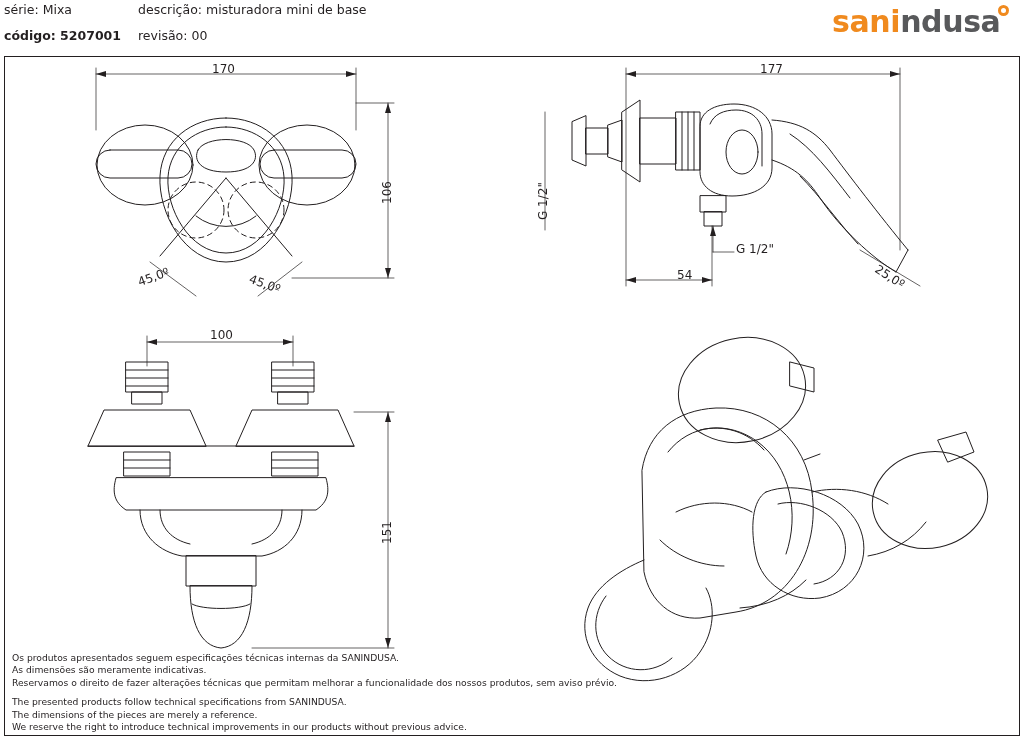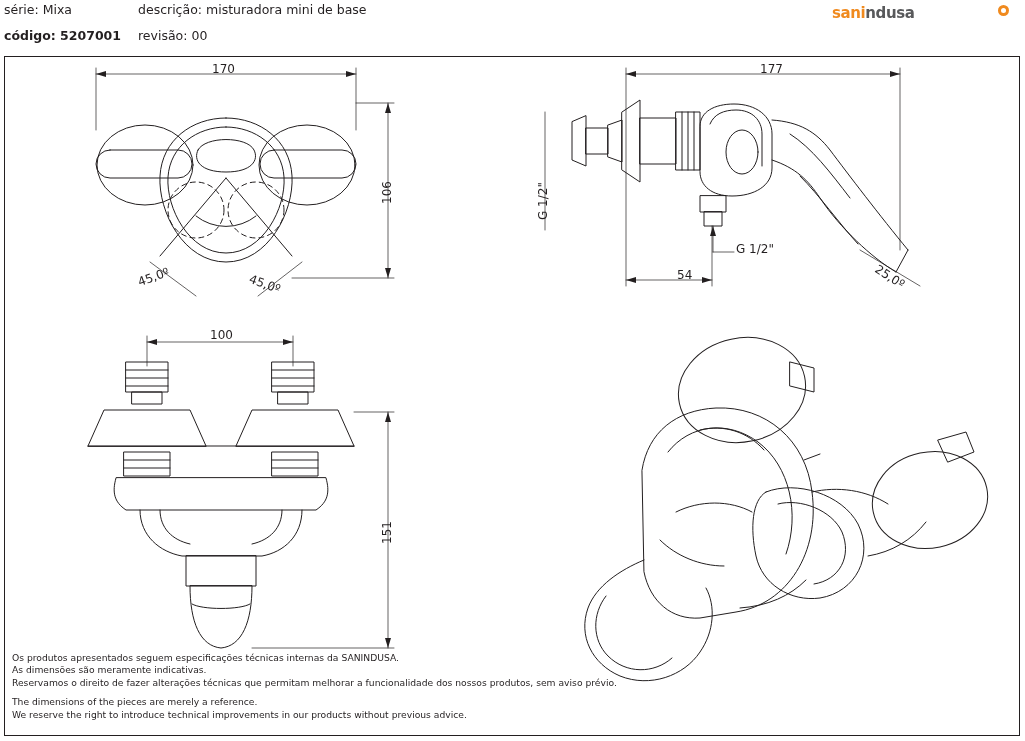--- a/index.html
+++ b/index.html
@@ -45,21 +45,21 @@
     left: 832px;
     top: 4px;
     width: 180px;
     height: 30px;
   }
   .logo-text {
     position: absolute;
     left: 0;
     top: 0;
     font-family: "DejaVu Sans", sans-serif;
-    font-size: 15px;
+    font-size: 30px;
     font-weight: bold;
     letter-spacing: -0.4px;
     white-space: nowrap;
   }
   .logo-sani { color: #f08a1e; }
   .logo-indusa { color: #58595b; }
   .logo-dot {
     position: absolute;
     left: 166px;
     top: 1px;
@@ -329,17 +329,18 @@
   <div class="dim" style="left:880px; top:262px; transform:rotate(33deg); transform-origin:left top;">25,0º</div>
 
   <div class="dim" style="left:210px; top:328px;">100</div>
   <div class="dim rot90" style="left:380px; top:544px;">151</div>
 
   <div class="notes">
     <div class="note-line">Os produtos apresentados seguem especificações técnicas internas da SANINDUSA.</div>
     <div class="note-line">As dimensões são meramente indicativas.</div>
     <div class="note-line">Reservamos o direito de fazer alterações técnicas que permitam melhorar a funcionalidade dos nossos produtos, sem aviso prévio.</div>
     <div class="note-gap"></div>
+    <div class="note-line">The presented products follow technical specifications from SANINDUSA.</div>
     <div class="note-line">The dimensions of the pieces are merely a reference.</div>
     <div class="note-line">We reserve the right to introduce technical improvements in our products without previous advice.</div>
   </div>
 
 </div>
 
 </body></html>

